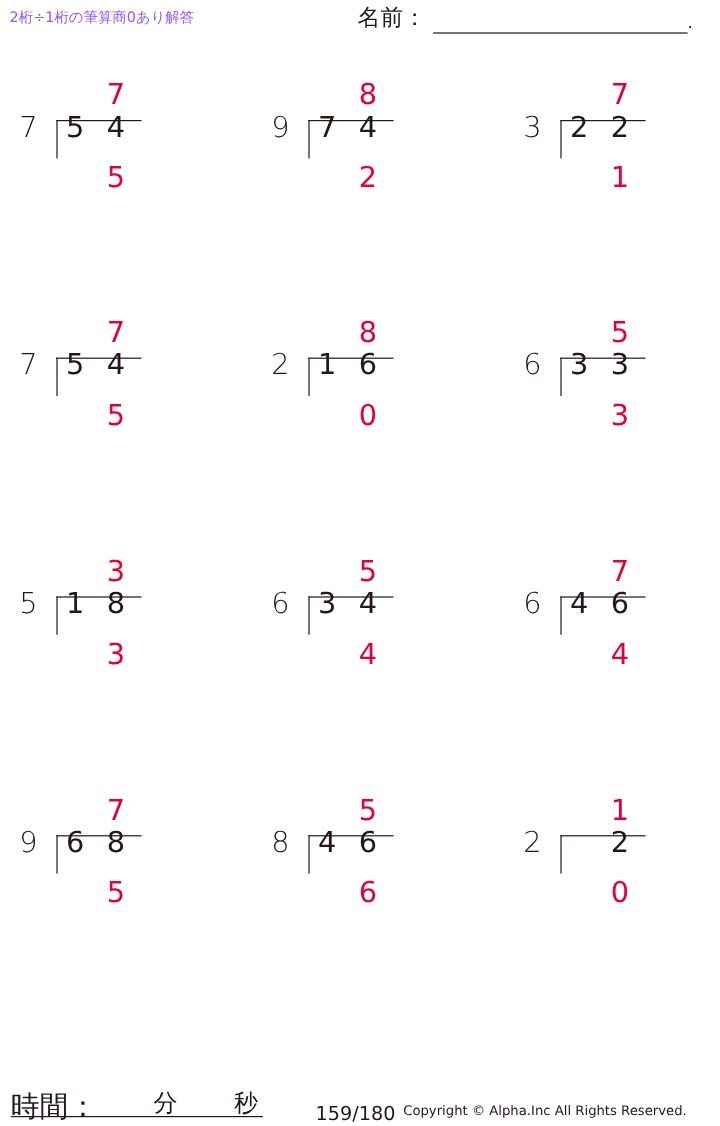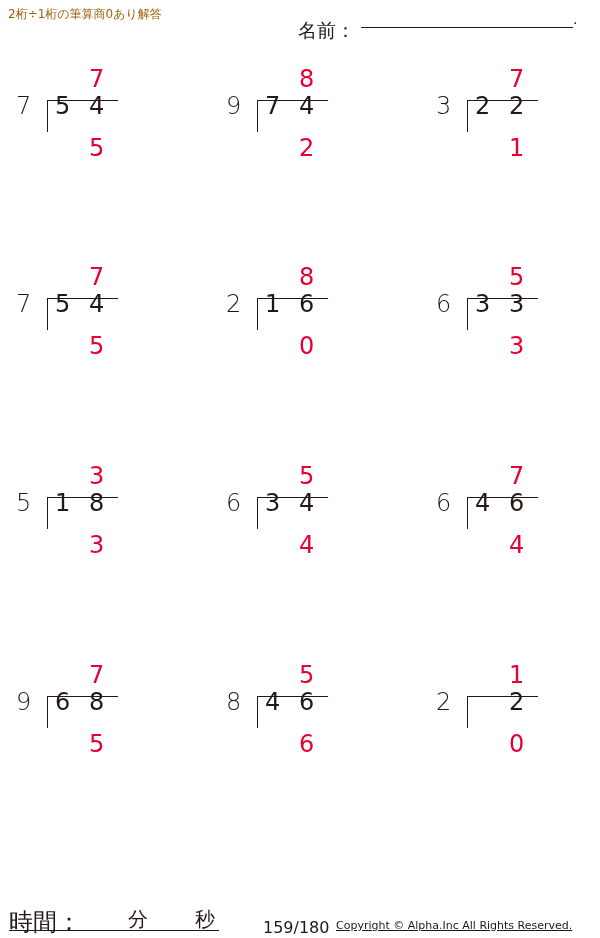--- a/index.html
+++ b/index.html
@@ -1,35 +1,35 @@
 <!DOCTYPE html>
 <html><head>
 <meta charset="utf-8">
 <style>
   html,body{margin:0;padding:0;background:#fff;}
   body{width:600px;height:938px;position:relative;overflow:hidden;font-family:"DejaVu Sans","Liberation Sans",sans-serif;color:#231815;}
-  .title{position:absolute;left:8px;top:6px;font-size:12px;letter-spacing:0px;color:#a16207;}
-  .name-label{position:absolute;left:298px;top:18px;font-size:19px;}
+  .title{position:absolute;left:8px;top:6px;font-size:12px;letter-spacing:0px;color:#8b5cf6;}
+  .name-label{position:absolute;left:298px;top:2px;font-size:19px;}
   .name-line{position:absolute;left:361px;top:27px;width:212px;height:1px;background:#231815;}
   .name-dot{position:absolute;left:573px;top:11px;font-size:14px;}
   .problem{position:absolute;width:180px;height:110px;}
   .divisor{position:absolute;left:16px;top:30px;font-size:24px;font-weight:300;color:#231815;}
   .bracket{position:absolute;left:47px;top:38px;width:1px;height:32px;background:#231815;}
   .bar{position:absolute;left:47px;top:38px;width:71px;height:1px;background:#231815;}
   .dividend{position:absolute;top:30px;font-size:24px;color:#231815;}
   .d1{left:55px;}
   .d2{left:89px;}
   .quot{position:absolute;left:89px;top:3px;font-size:24px;color:#e60033;}
   .rem{position:absolute;left:89px;top:72px;font-size:24px;color:#e60033;}
   .footer-time{position:absolute;left:9px;top:906px;font-size:24px;}
   .time-line{position:absolute;left:9px;top:930px;width:210px;height:1px;background:#231815;}
   .min{position:absolute;left:128px;top:906px;font-size:20px;}
   .sec{position:absolute;left:195px;top:906px;font-size:20px;}
   .page{position:absolute;left:263px;top:918px;font-size:16px;}
-  .copy{position:absolute;left:336px;top:919px;font-size:11px;text-decoration:underline;}
+  .copy{position:absolute;left:336px;top:919px;font-size:11px;}
 </style>
 </head>
 <body>
 
 <div class="title">2桁÷1桁の筆算商0あり解答</div>
 <div class="name-label">名前：</div>
 <div class="name-line"></div>
 <div class="name-dot">.</div>
 
 <div id="grid">

